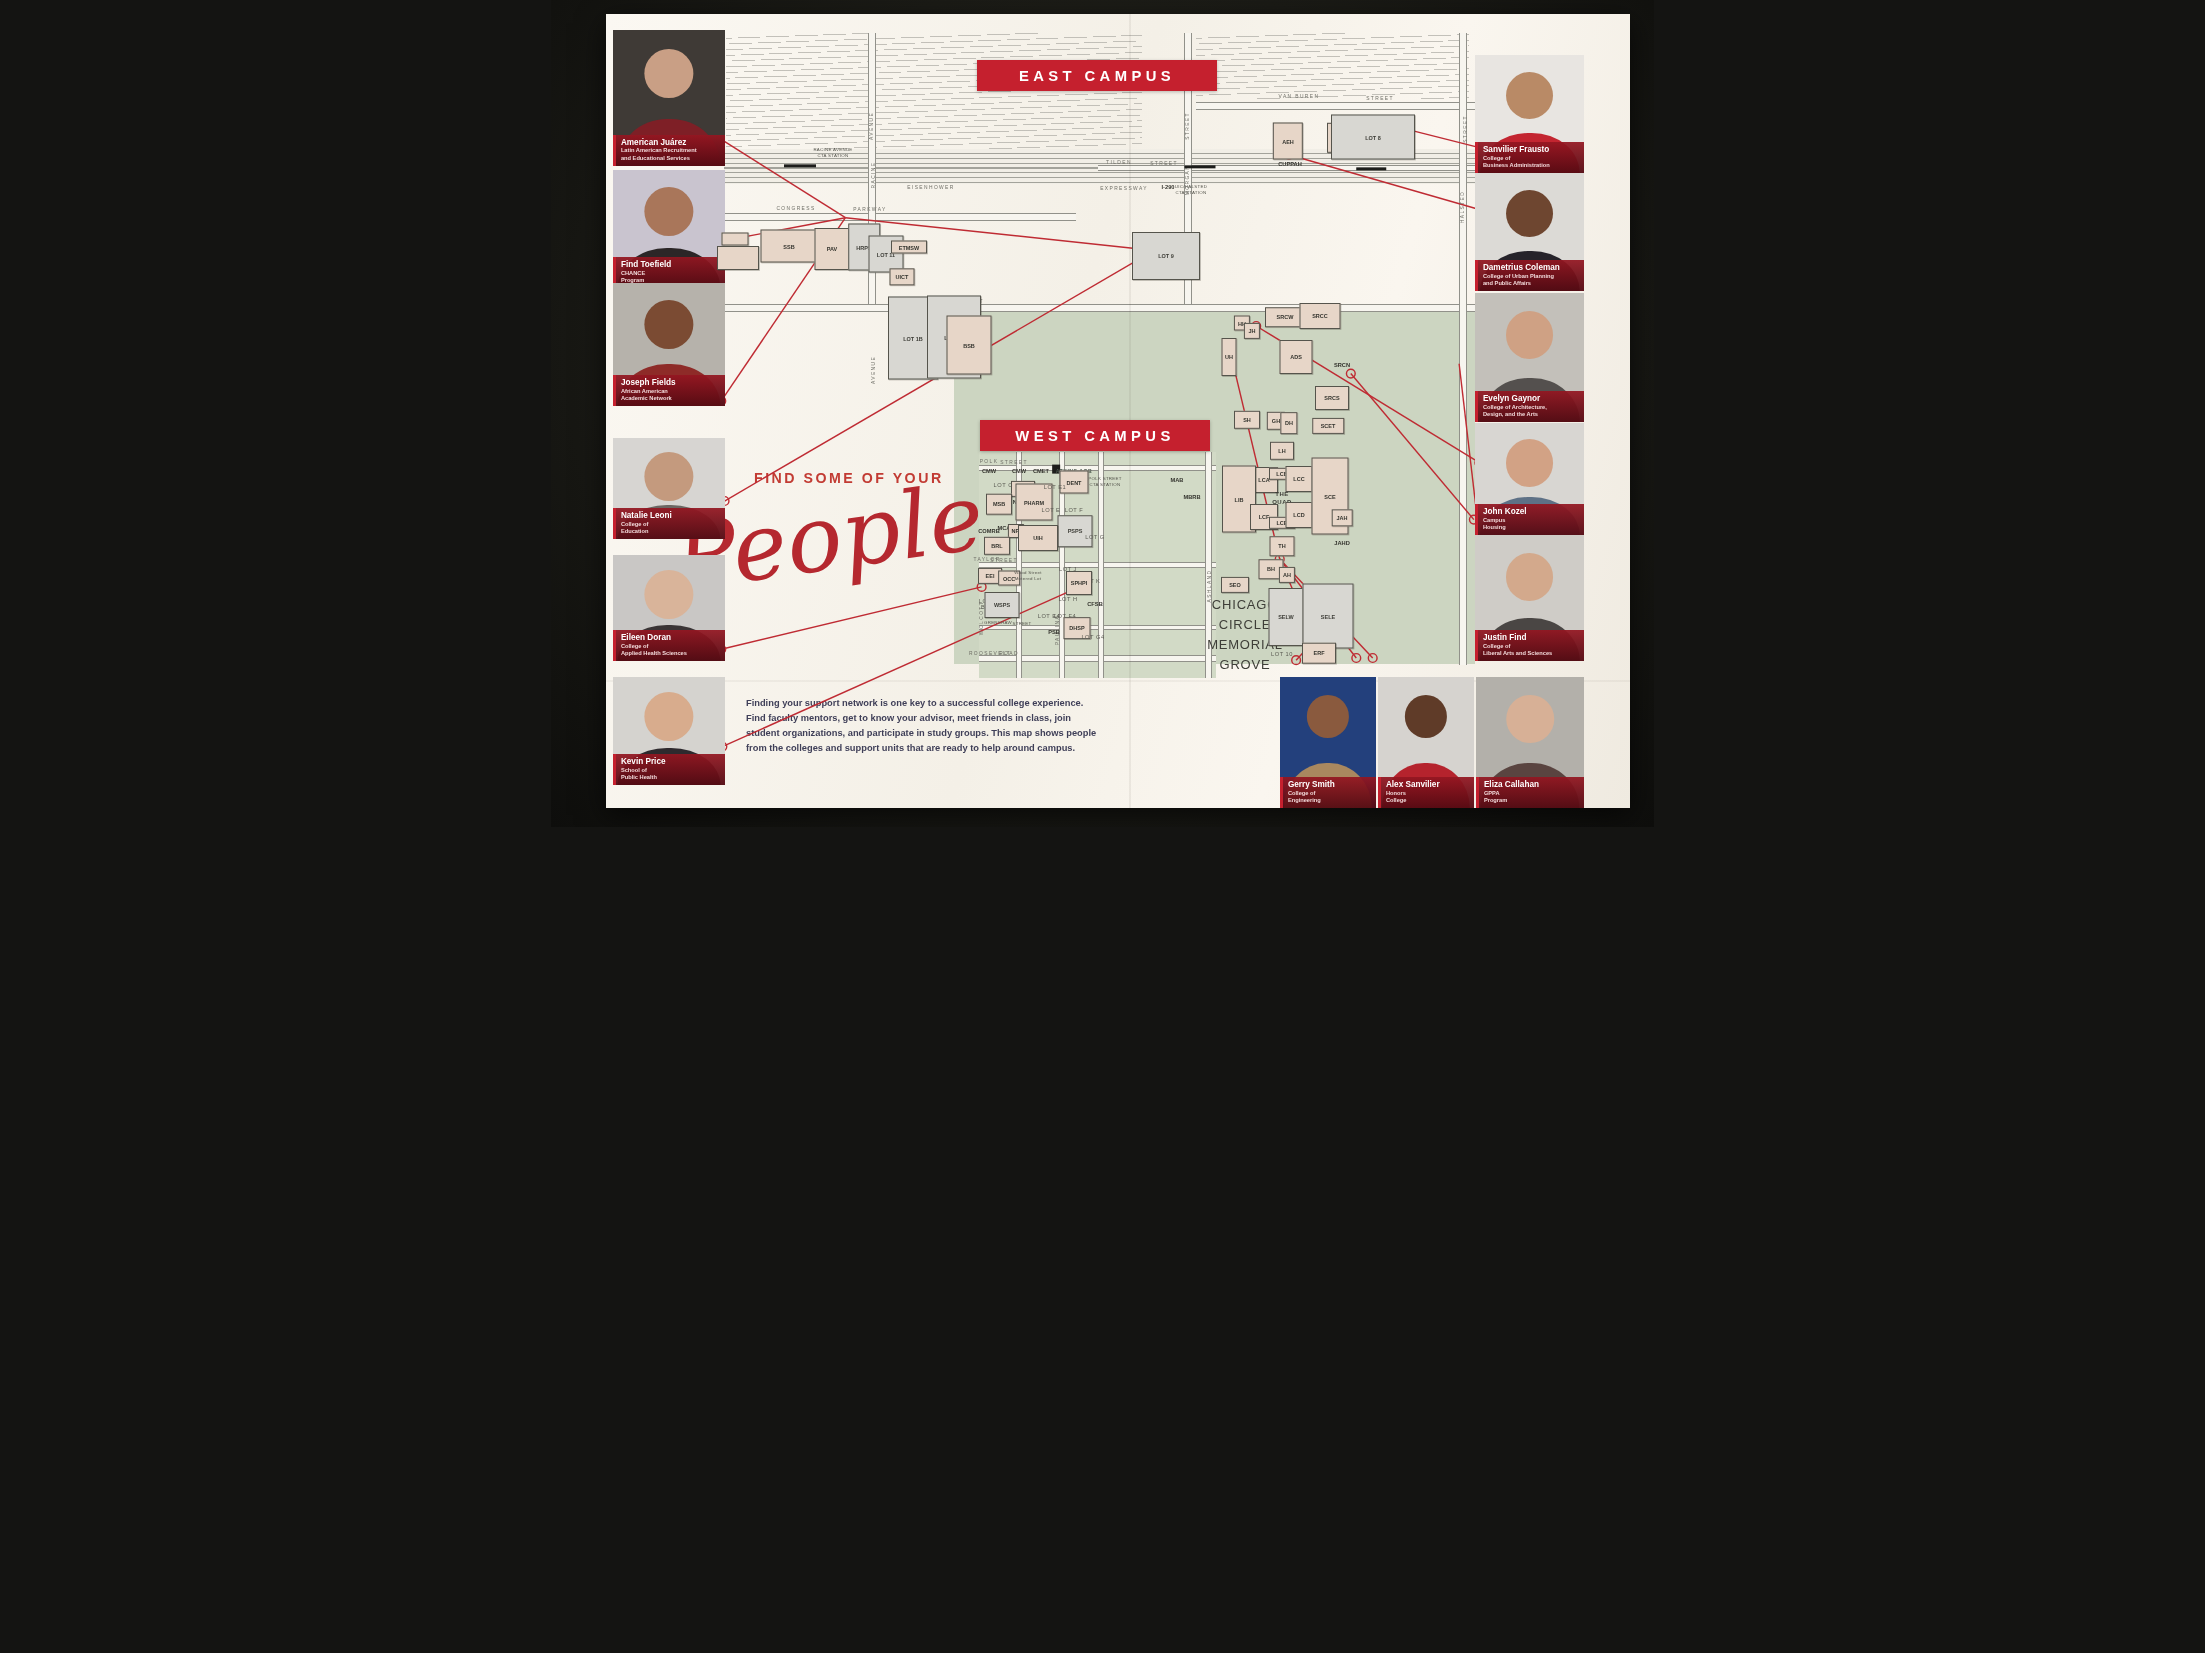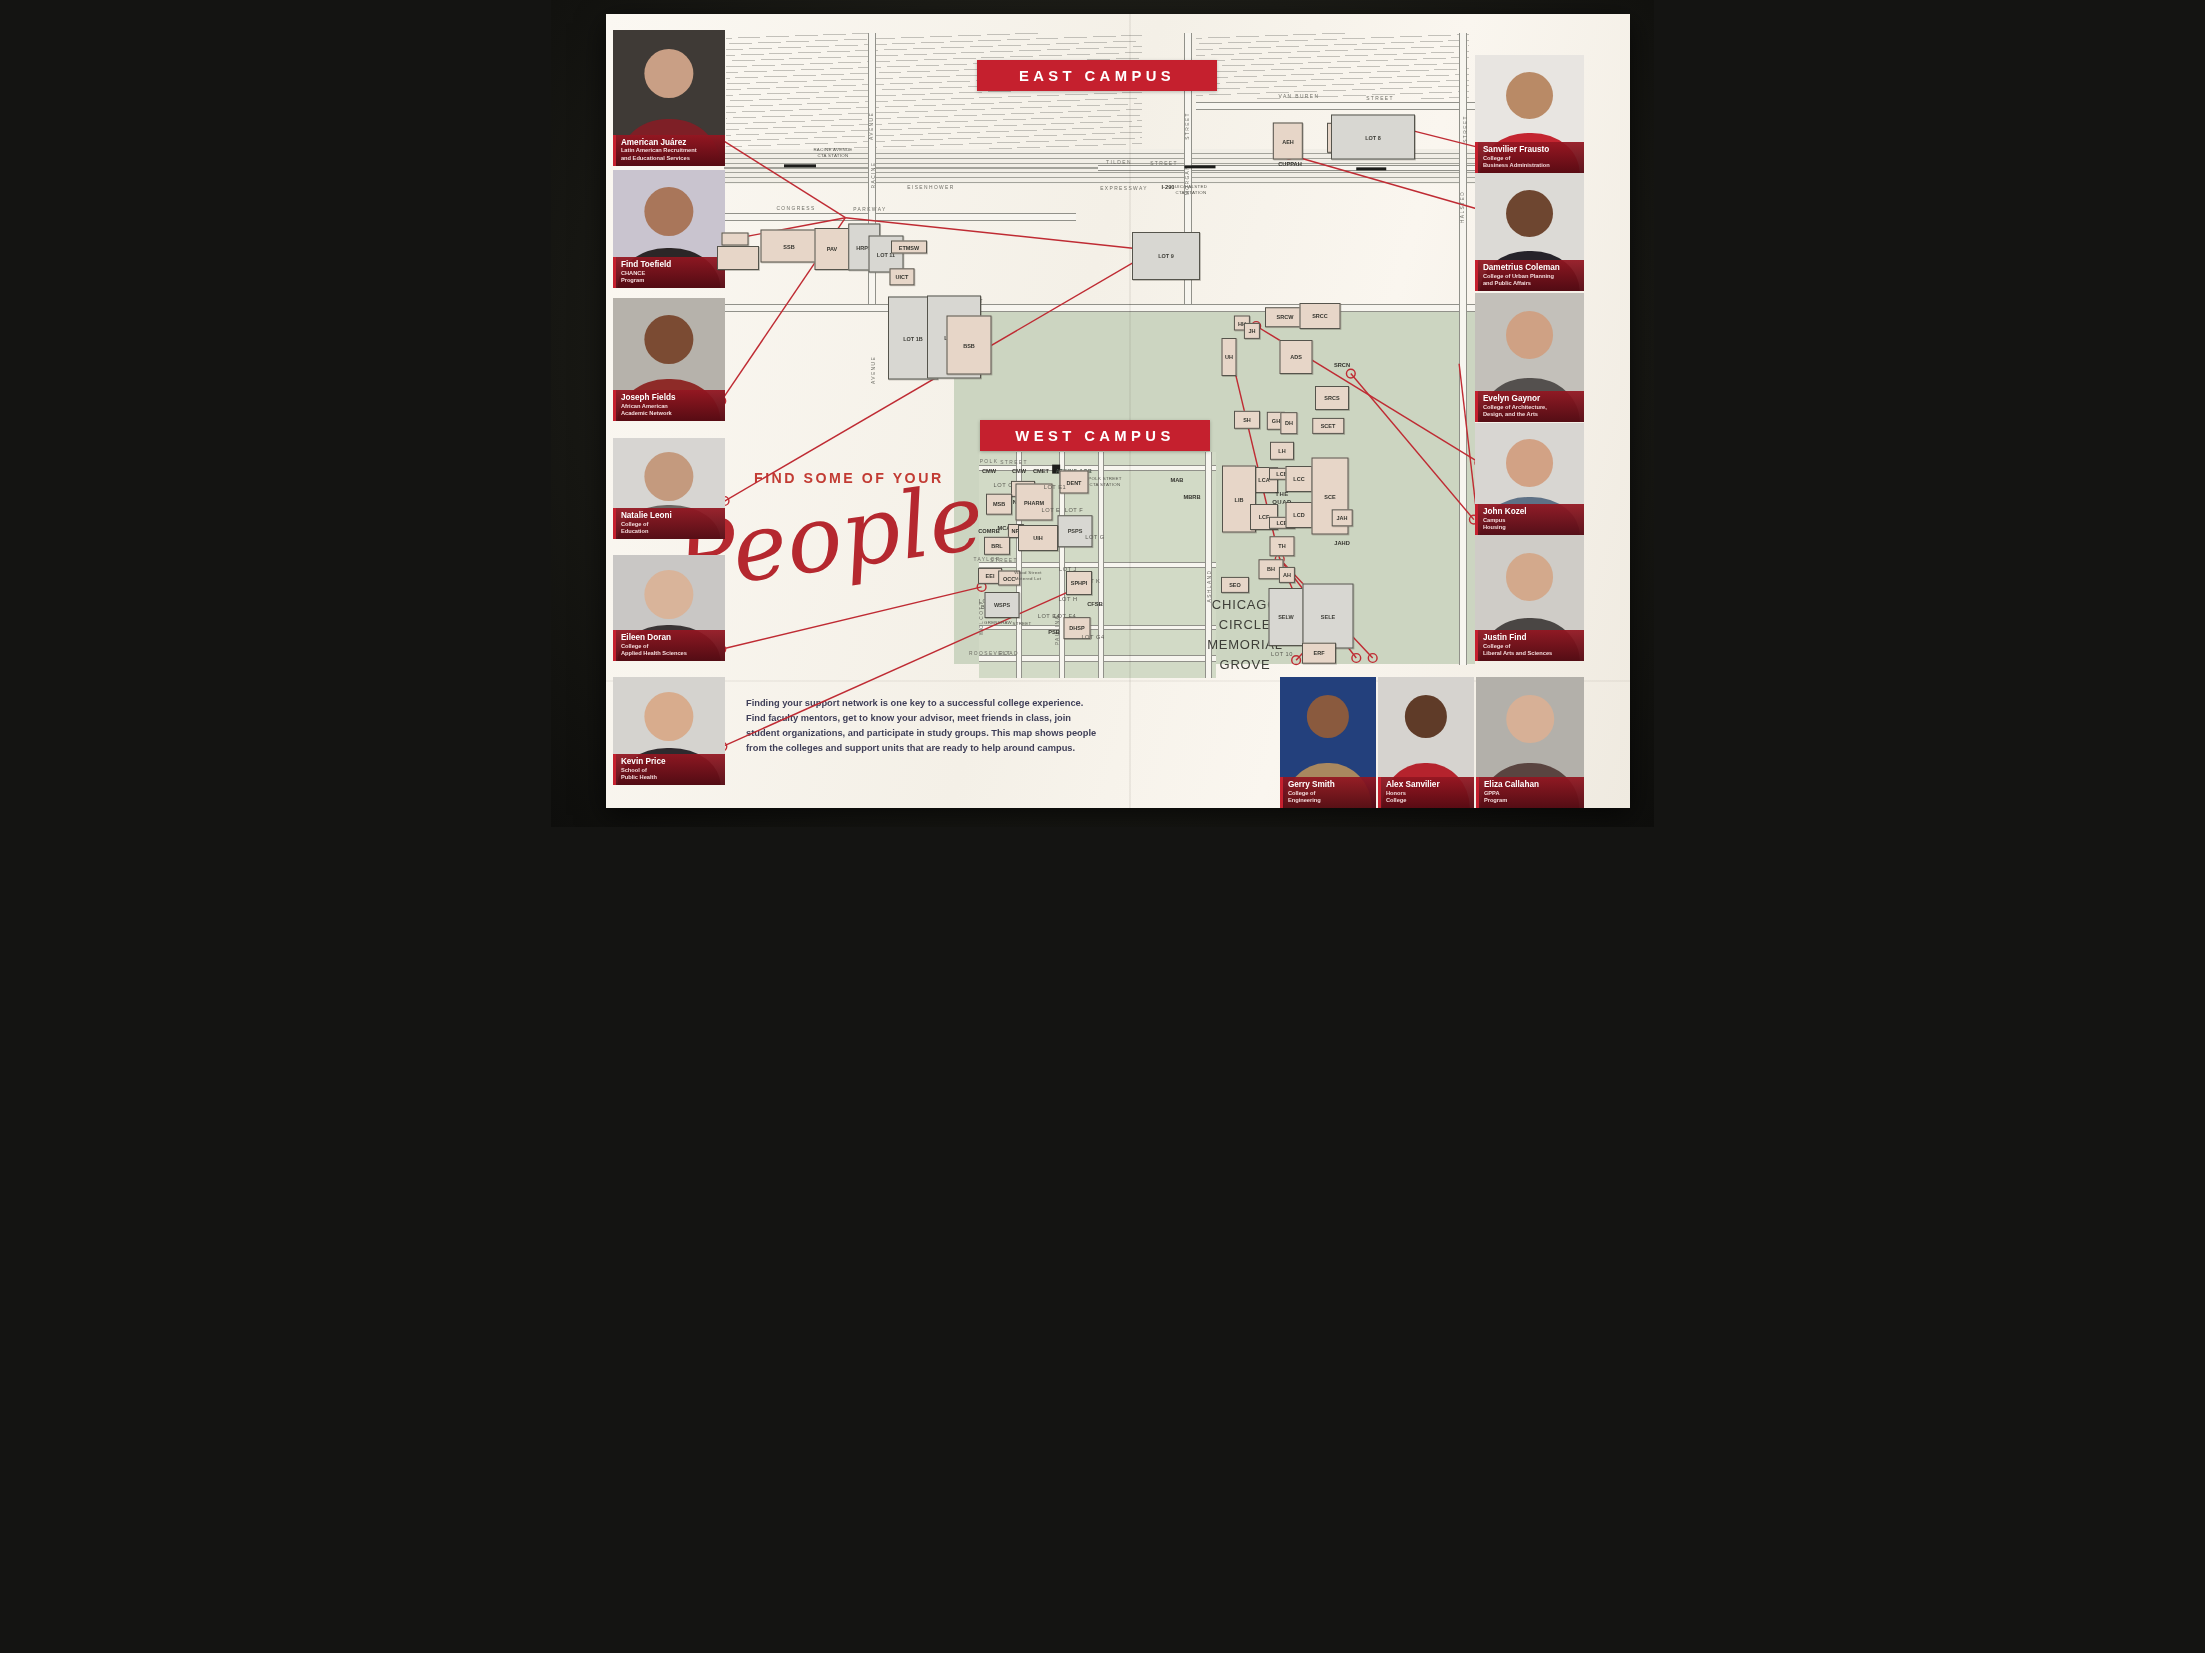--- a/index.html
+++ b/index.html
@@ -159,21 +159,21 @@
       <div class="photo" style="background: rgb(201, 196, 207);">
         <div class="head" style="background: rgb(169, 118, 90);"></div>
         <div class="torso" style="background: rgb(43, 38, 39);"></div>
       </div>
       <div class="plabel">
         <div class="pname">Find Toefield</div>
         <div class="pdept">CHANCE</div>
         <div class="pdept">Program</div>
       </div>
     </div>
-    <div class="tile" style="left: 62px; top: 298px; width: 112px; height: 123px;">
+    <div class="tile" style="left: 62px; top: 283px; width: 112px; height: 123px;">
       <div class="photo" style="background: rgb(182, 178, 171);">
         <div class="head" style="background: rgb(123, 75, 51);"></div>
         <div class="torso" style="background: rgb(142, 43, 40);"></div>
       </div>
       <div class="plabel">
         <div class="pname">Joseph Fields</div>
         <div class="pdept">African American</div>
         <div class="pdept">Academic Network</div>
       </div>
     </div>

